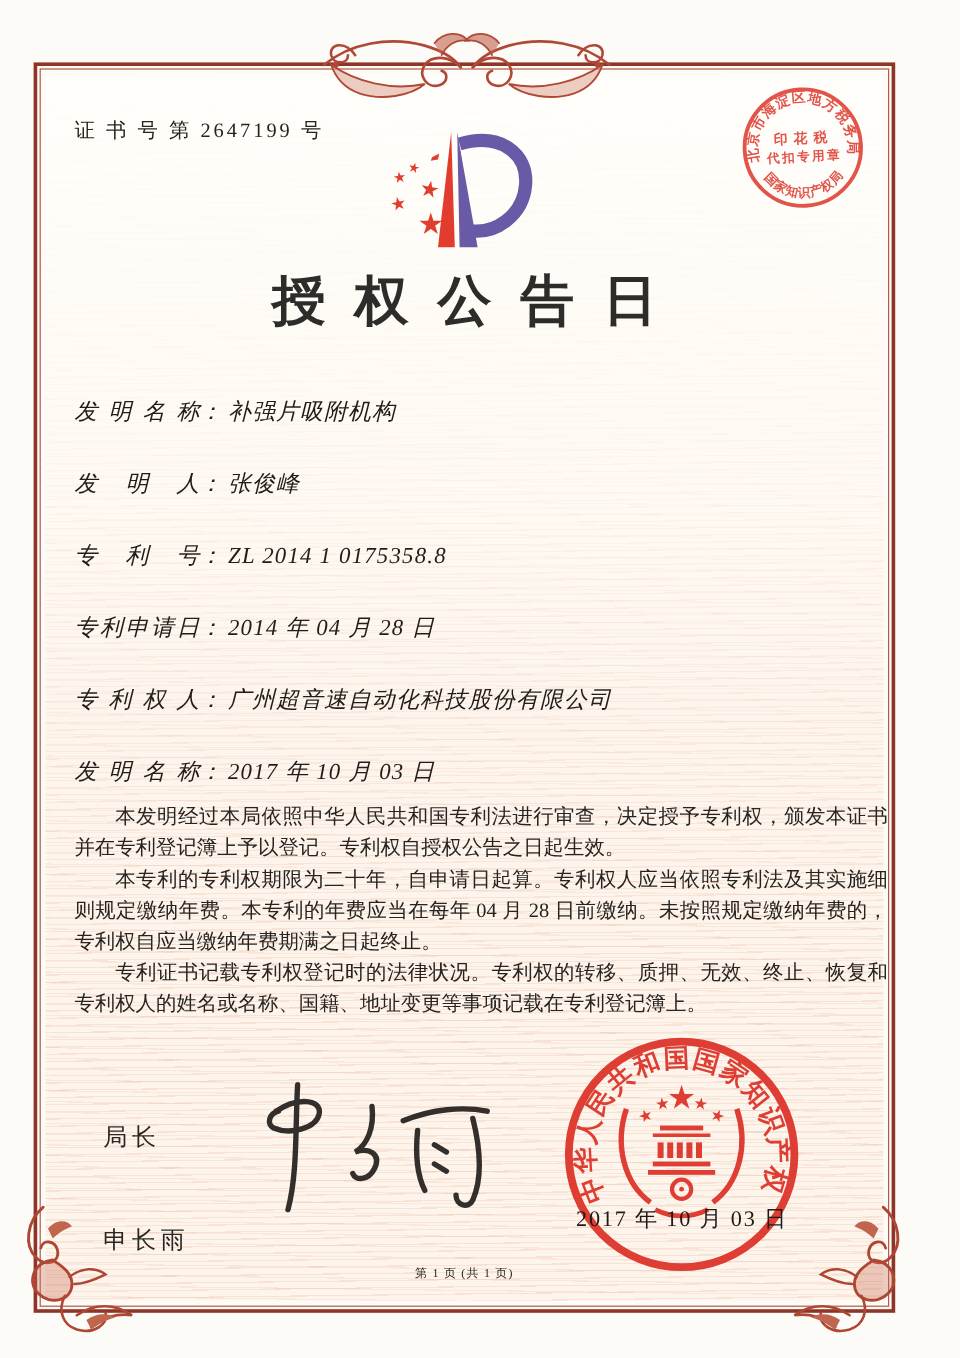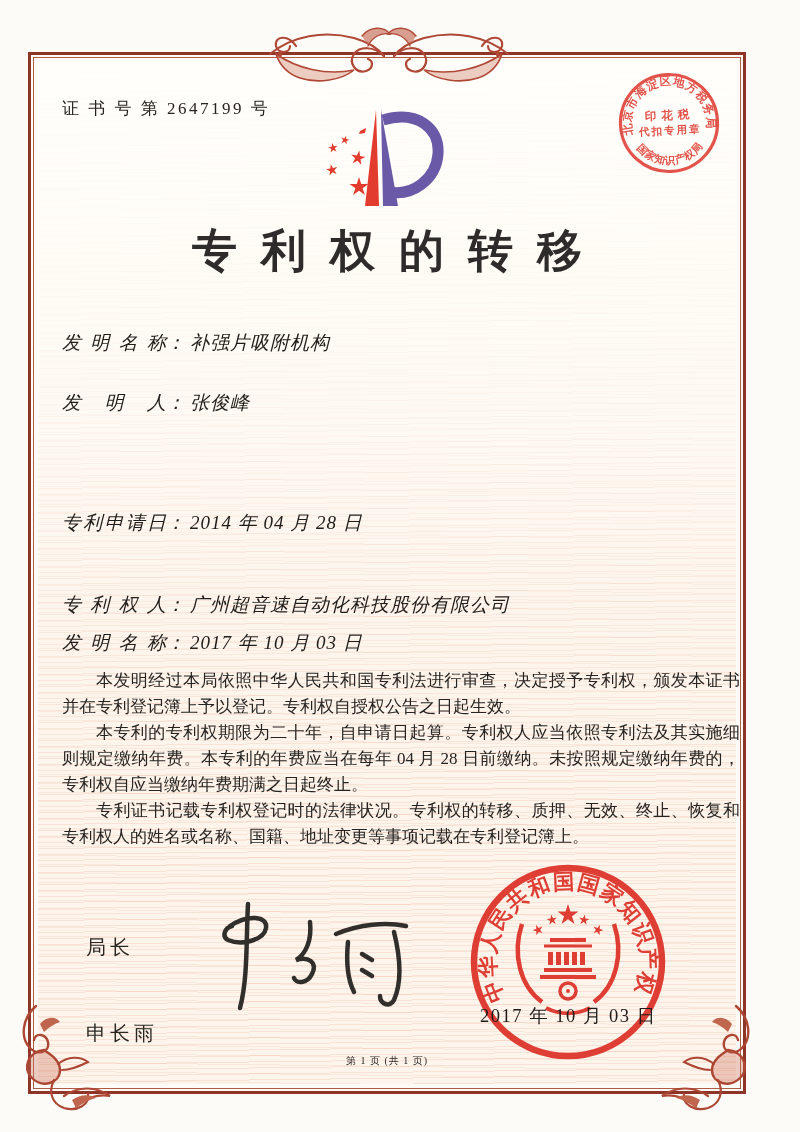--- a/index.html
+++ b/index.html
@@ -35,21 +35,21 @@
   .logo{position:absolute;left:312px;top:108px;width:134px;height:100px;}
   .title{
     position:absolute;left:28px;top:221px;width:718px;margin:0;
     text-align:center;font-size:45px;font-weight:600;color:#2e2c2b;
     letter-spacing:24px;text-indent:24px;
   }
   .row{position:absolute;left:62px;font-size:19px;color:#1f1c19;white-space:nowrap;font-style:italic;}
   .row .lbl{display:inline-block;width:104px;text-align:justify;text-align-last:justify;vertical-align:top;}
   .row .colon{display:inline-block;margin-right:5px;}
   .row .val{letter-spacing:1px;}
-  .r0{top:330px}.r1{top:390px}.r2{top:450px}.r3{top:510px}.r4{top:592px}.r5{top:630px}
+  .r0{top:330px}.r1{top:390px}.r2{top:450px}.r3{top:510px}.r4{top:570px}.r5{top:630px}
 
   .bodytext{position:absolute;left:62px;top:668px;width:678px;font-size:17px;line-height:26px;text-align:justify;color:#262320;}
   .bodytext p{margin:0;text-indent:2em;}
 
   .signer-role{position:absolute;left:86px;top:934px;font-size:20px;letter-spacing:4px;color:#2a2723;}
   .signer-name{position:absolute;left:86px;top:1020px;font-size:20px;letter-spacing:4px;color:#2a2723;}
   .signature{position:absolute;left:190px;top:896px;width:235px;height:118px;}
 
   .seal{position:absolute;left:464px;top:858px;width:208px;height:208px;opacity:.93;z-index:4;}
   .seal-date{position:absolute;left:480px;top:1003px;font-size:18.5px;letter-spacing:1.5px;color:#1d1b18;z-index:5;white-space:nowrap;}
@@ -111,27 +111,30 @@
         <use href="#star" transform="translate(33,32) scale(4.5) rotate(14)"></use>
         <path d="M48,23 l6,-3 l-1,5 l-6,1 Z"></path>
         <path d="M64,2 L53,98 L67,98 Z"></path>
       </g>
       <g fill="#6a59a6">
         <path d="M69,2 L71,98 L86,98 Z"></path>
       </g>
       <path d="M71,12 C105,2 128,20 126,46 C124,72 100,88 78,84" fill="none" stroke="#6a59a6" stroke-width="11"></path>
     </svg>
 
-    <h1 class="title">专利权的转移</h1>
+    <h1 class="title">授权公告日</h1>
 
     <div class="row r0">
       <span class="lbl">发明名称</span><span class="colon">：</span><span class="val">补强片吸附机构</span>
     </div>
     <div class="row r1">
       <span class="lbl">发明人</span><span class="colon">：</span><span class="val">张俊峰</span>
+    </div>
+    <div class="row r2">
+      <span class="lbl">专利号</span><span class="colon">：</span><span class="val">ZL 2014 1 0175358.8</span>
     </div>
     <div class="row r3">
       <span class="lbl">专利申请日</span><span class="colon">：</span><span class="val">2014 年 04 月 28 日</span>
     </div>
     <div class="row r4">
       <span class="lbl">专利权人</span><span class="colon">：</span><span class="val">广州超音速自动化科技股份有限公司</span>
     </div>
     <div class="row r5">
       <span class="lbl">发明名称</span><span class="colon">：</span><span class="val">2017 年 10 月 03 日</span>
     </div>

